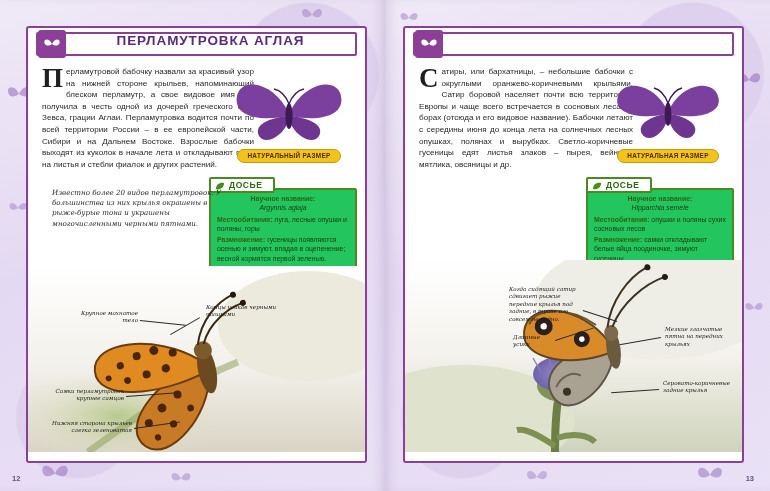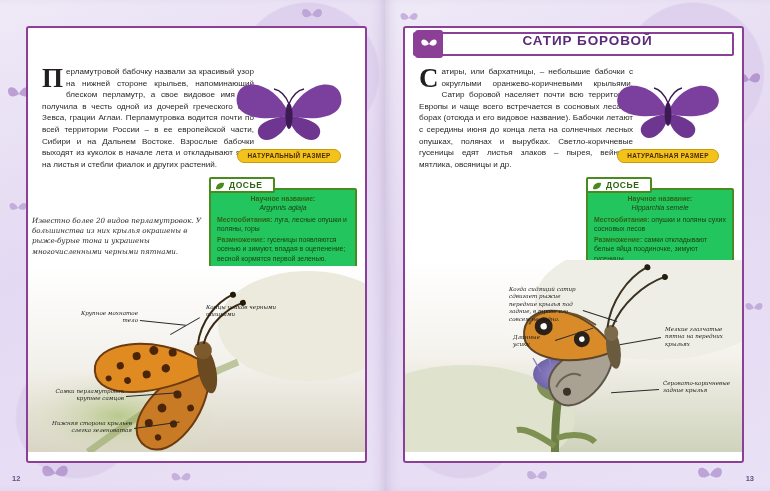--- a/index.html
+++ b/index.html
@@ -163,20 +163,29 @@
     <div class="deco-bfly" style="left:300px;top:6px;">
       <svg width="24" height="18" viewBox="0 0 26 20">
           <path d="M13 10 C9 1,1 2,2 8 C3 14,9 13,13 10 C17 13,23 14,24 8 C25 2,17 1,13 10 Z" fill="#a07ec4"></path>
         </svg>
     </div>
 
     <div class="folio">12</div>
 
     <div class="content">
 
+      <div class="title-wrap">
+        <div class="title-band"></div>
+        <div class="title-badge">
+          <svg width="18" height="18" viewBox="0 0 26 20">
+              <path d="M13 10 C9 1,1 2,2 8 C3 14,9 13,13 10 C17 13,23 14,24 8 C25 2,17 1,13 10 Z" fill="#ffffff"></path>
+            </svg>
+        </div>
+        <div class="title-text">ПЕРЛАМУТРОВКА АГЛАЯ</div>
+      </div>
 
       <div class="body-text">
         <span class="dropcap">П</span><span>ерламутровой бабочку назвали за красивый узор на нижней стороне крыльев, напоминающий блеском перламутр, а свое видовое имя она получила в честь одной из дочерей греческого бога Зевса, грации Аглаи. Перламутровка водится почти по всей территории России – в ее европейской части, Сибири и на Дальнем Востоке. Взрослые бабочки выходят из куколок в начале лета и откладывают яйца на листья и стебли фиалок и других растений.</span>
       </div>
 
       <div class="nat-wrap">
         <div class="nat-img">
           <svg width="140" height="78" viewBox="0 0 140 78">
             <g>
               <path d="M70 48 C56 16, 22 10, 18 30 C14 50, 40 56, 68 50 Z" fill="#7b3f9d"></path>
@@ -212,21 +221,21 @@
         <div class="dossier-row">
           <b>Размножение:</b>
           <span>гусеницы появляются осенью и зимуют, впадая в оцепенение; весной кормятся первой зеленью.</span>
         </div>
         <div class="dossier-row">
           <b>Размах крыльев:</b>
           <span>до 7 см</span>
         </div>
       </div>
 
-      <div class="note" style="left:4px; top:160px; width:180px;margin-top:28px;">Известно более 20 видов перламутровок. У большинства из них крылья окрашены в рыже-бурые тона и украшены многочисленными черными пятнами.</div>
+      <div class="note" style="left:24px; top:160px; width:180px;">Известно более 20 видов перламутровок. У большинства из них крылья окрашены в рыже-бурые тона и украшены многочисленными черными пятнами.</div>
 
       <div class="photo" style="left:0; top:238px; width:100%; height:186px;">
         <svg width="345" height="186" viewBox="0 0 345 186" preserveAspectRatio="none">
           <defs>
             <linearGradient id="lbg" x1="0" y1="0" x2="0" y2="1">
               <stop offset="0%" stop-color="#ffffff"></stop>
               <stop offset="55%" stop-color="#f2f0ea"></stop>
               <stop offset="100%" stop-color="#d9d4c4"></stop>
             </linearGradient>
             <radialGradient id="blur1" cx="0.5" cy="0.5" r="0.5">
@@ -324,21 +333,20 @@
 
     <div class="content">
 
       <div class="title-wrap">
         <div class="title-band"></div>
         <div class="title-badge">
           <svg width="18" height="18" viewBox="0 0 26 20">
               <path d="M13 10 C9 1,1 2,2 8 C3 14,9 13,13 10 C17 13,23 14,24 8 C25 2,17 1,13 10 Z" fill="#ffffff"></path>
             </svg>
         </div>
-        <div class="title-text">САТИР БОРОВОЙ</div>
       </div>
 
       <div class="body-text">
         <span class="dropcap">С</span><span>атиры, или бархатницы, – небольшие бабочки с округлыми оранжево-коричневыми крыльями. Сатир боровой населяет почти всю территорию Европы и чаще всего встречается в сосновых лесах – борах (отсюда и его видовое название). Бабочки летают с середины июня до конца лета на солнечных лесных опушках, полянах и вырубках. Светло-коричневые гусеницы едят листья злаков – пырея, вейника, мятлика, овсяницы и др.</span>
       </div>
 
       <div class="nat-wrap">
         <div class="nat-img">
           <svg width="140" height="78" viewBox="0 0 140 78">
             <g>

